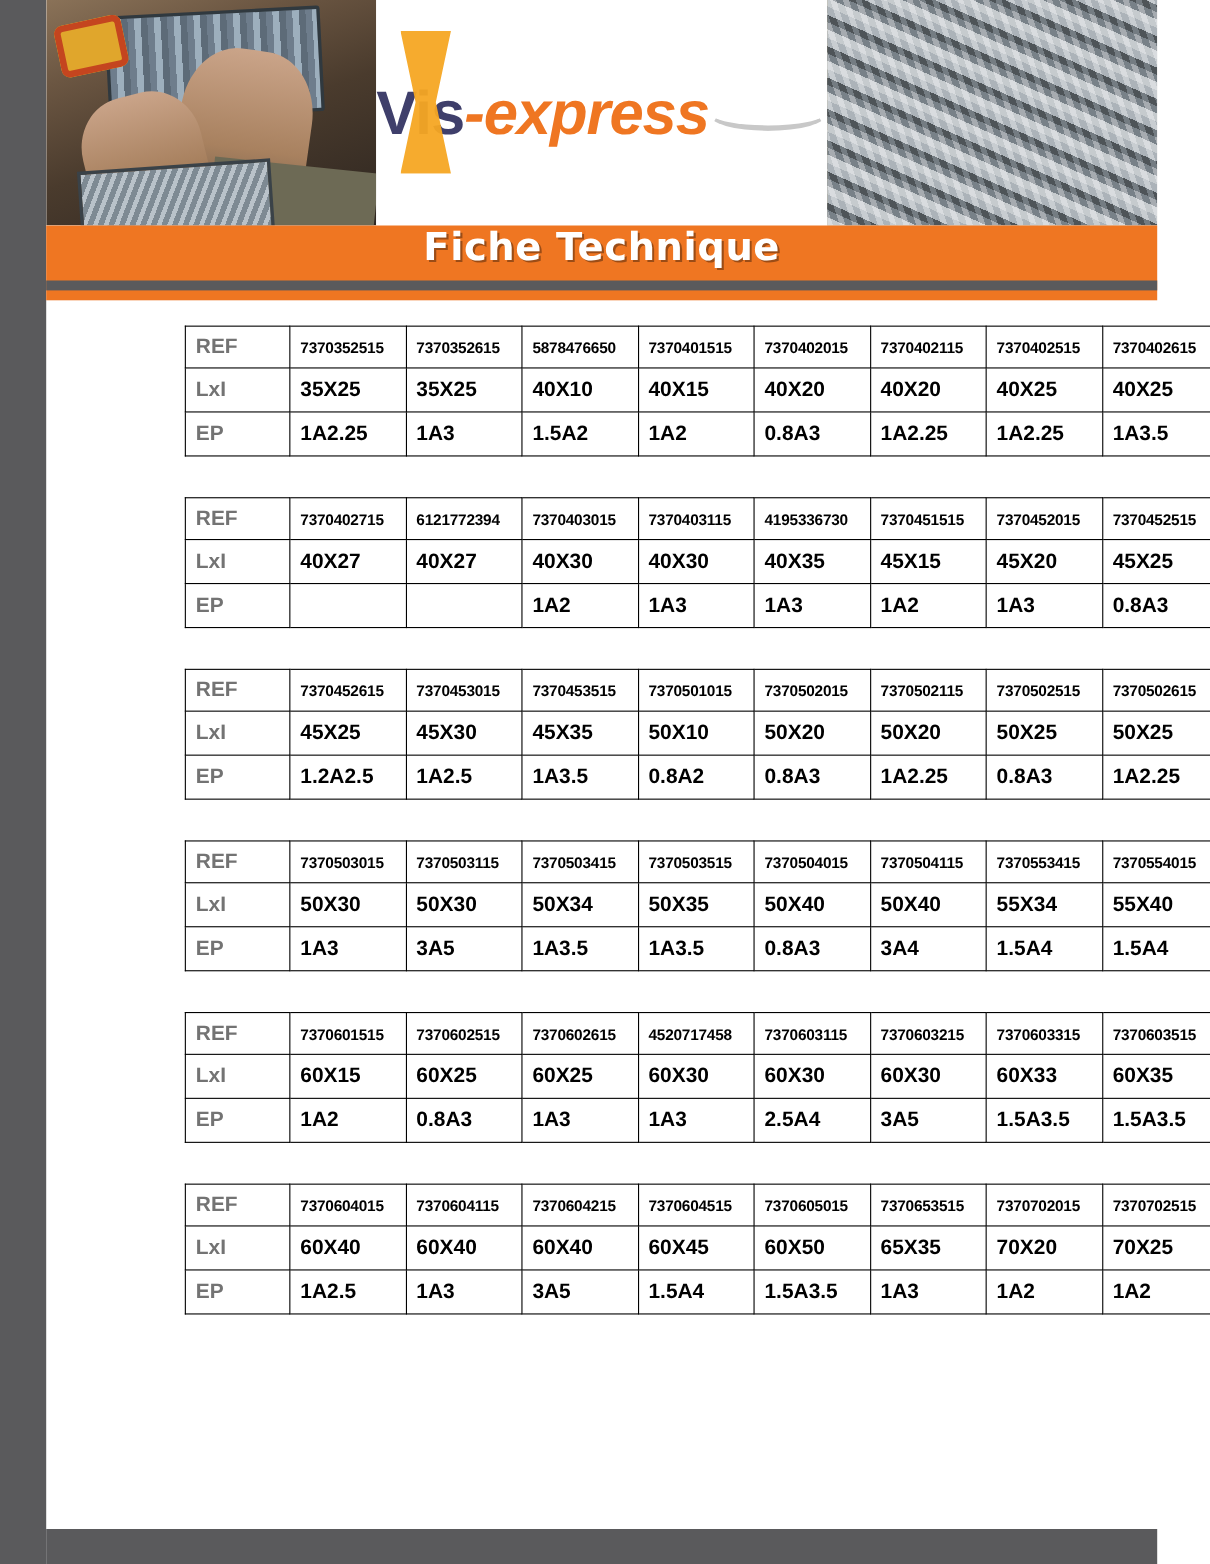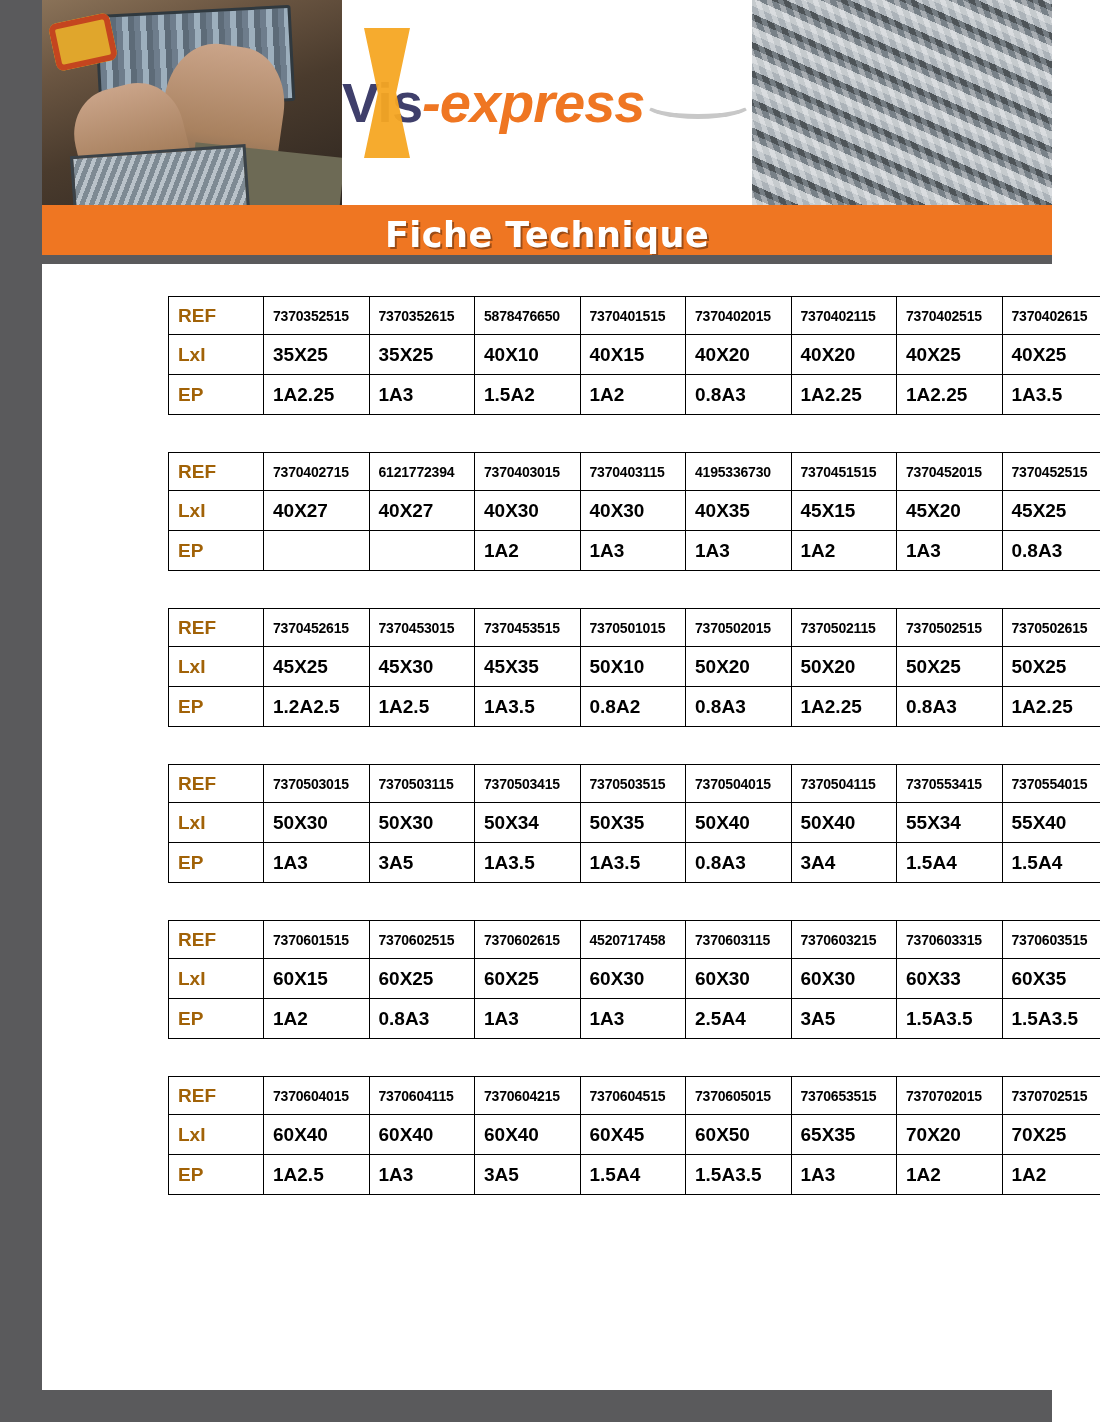--- a/index.html
+++ b/index.html
@@ -153,24 +153,24 @@
     clip-path: polygon(0 0, 100% 0, 70% 50%, 100% 100%, 0 100%, 30% 50%);
     opacity: .95;
   }
 
   
   .title-bar {
     position: absolute;
     left: 42px;
     top: 205px;
     width: 1010px;
-    height: 50px;
+    height: 68px;
     background: #ef7622;
     display: flex;
-    align-items: flex-end;
+    align-items: flex-start;
     justify-content: center;
   }
   .title-bar-text {
     color: #ffffff;
     font-size: 35px;
     font-weight: bold;
     letter-spacing: .5px;
     text-shadow: 2px 2px 0 rgba(0,0,0,.35);
     font-family: "DejaVu Sans", sans-serif;
   }
@@ -200,21 +200,21 @@
   table.spec td {
     border: 1.6px solid #000000;
     height: 39px;
     padding: 0 9px;
     vertical-align: middle;
   }
   td.rowlabel {
     width: 76px;
     font-size: 19px;
     font-weight: bold;
-    color: #a16207;
+    color: #737373;
     margin-left: 47px;
   }
   td.cell {
     width: 86.5px;
     font-size: 19px;
     font-weight: bold;
     color: #000;
   }
   tr.ref-row td.cell {
     font-size: 14px;

